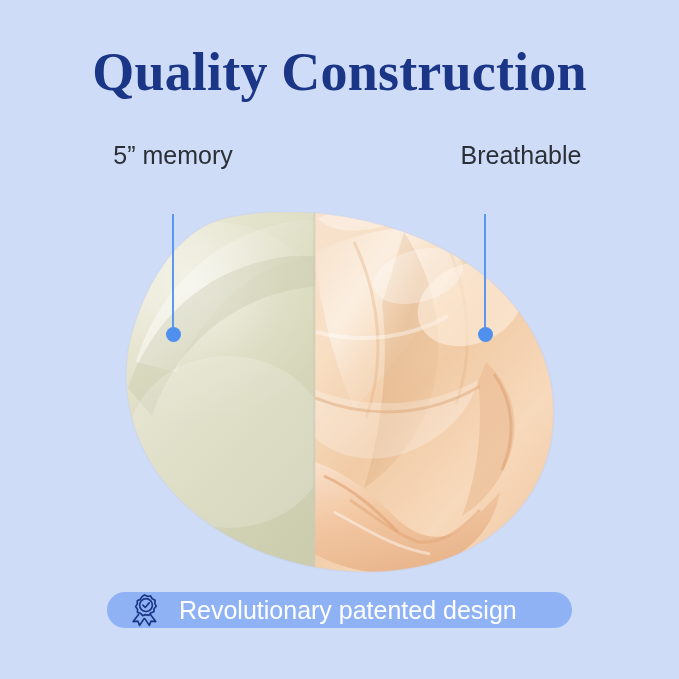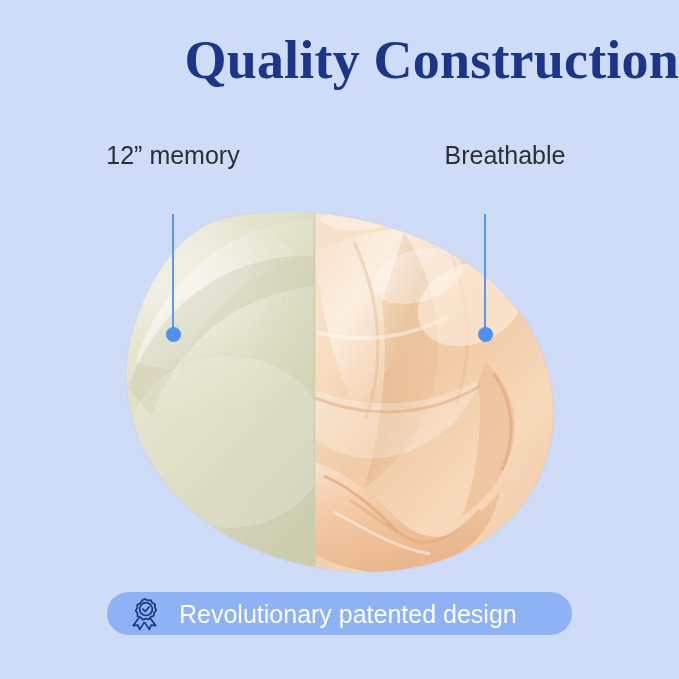--- a/index.html
+++ b/index.html
@@ -19,23 +19,23 @@
     width: 679px;
     height: 679px;
     background: #cedcf8;
     overflow: hidden;
   }
 
   
   #page-title {
     position: absolute;
     left: 0;
-    top: 28px;
+    top: 40px;
     width: 679px;
-    text-align: right;
+    text-align: center;
     font-family: "Liberation Serif", "DejaVu Serif", serif;
     font-weight: 700;
     font-size: 54px;
     line-height: 64px;
     letter-spacing: 0.2px;
     color: #1b3687;
     white-space: nowrap;
   }
 
   
@@ -46,21 +46,21 @@
     font-size: 25px;
     line-height: 33px;
     color: #2b2f36;
   }
   #callout-label-foam {
     left: 43px;
     top: 139px;
     width: 260px;
   }
   #callout-label-case {
-    left: 375px;
+    left: 391px;
     top: 139px;
     width: 260px;
   }
 
   
   .leader-line {
     position: absolute;
     width: 2px;
     background: #4f90ef;
     opacity: 0.92;
@@ -104,21 +104,21 @@
     width: 446px;
     height: 362px;
   }
 
   
   #feature-badge {
     position: absolute;
     left: 107px;
     top: 592px;
     width: 465px;
-    height: 43px;
+    height: 36px;
     border-radius: 26px;
     background: #8fb2f4;
     display: flex;
     align-items: center;
     justify-content: flex-start;
     box-sizing: border-box;
     padding-left: 22px;
   }
   #award-icon {
     width: 34px;
@@ -136,21 +136,21 @@
   }
 </style>
 </head>
 <body>
 
 <div id="infographic">
 
   <div id="page-title">Quality Construction</div>
 
   <div class="callout-label" id="callout-label-foam">
-    <div>12” memory</div>
+    <div>5” memory</div>
   </div>
 
   <div class="callout-label" id="callout-label-case">
     <div>Breathable</div>
   </div>
 
   <div id="pillow">
     <svg viewBox="0 0 446 362" xmlns="http://www.w3.org/2000/svg">
       <defs>
 

